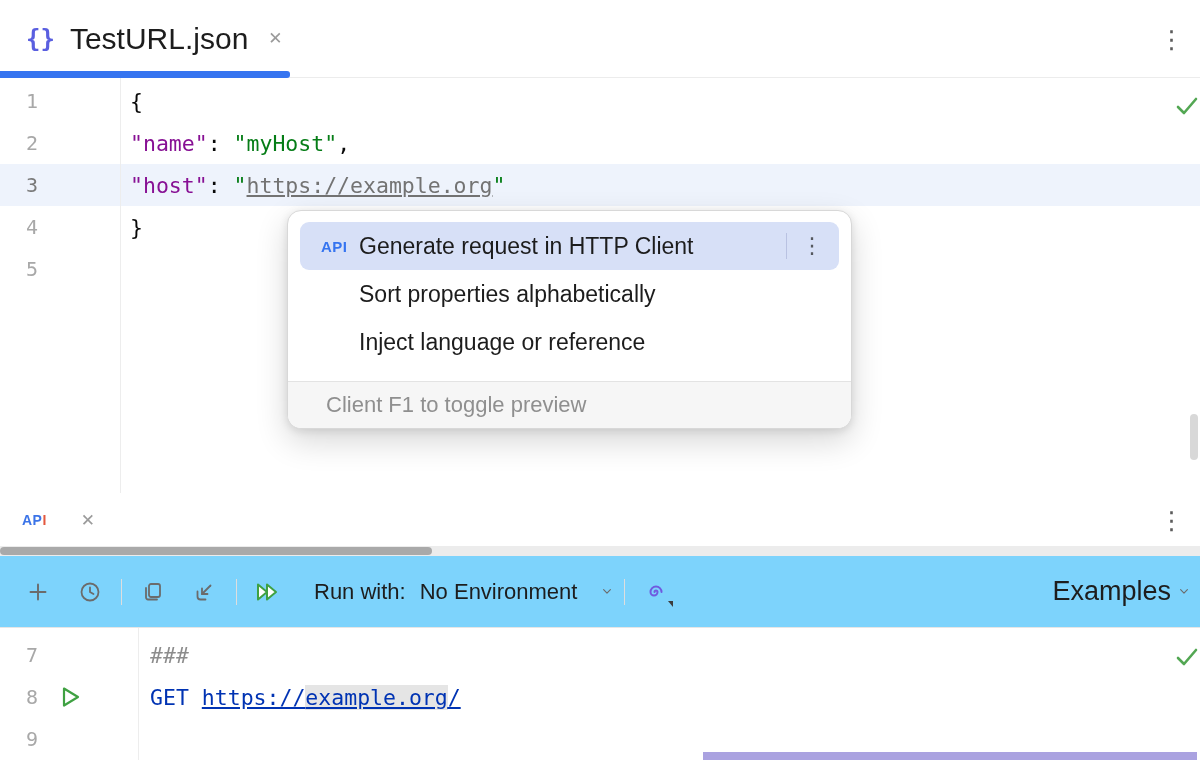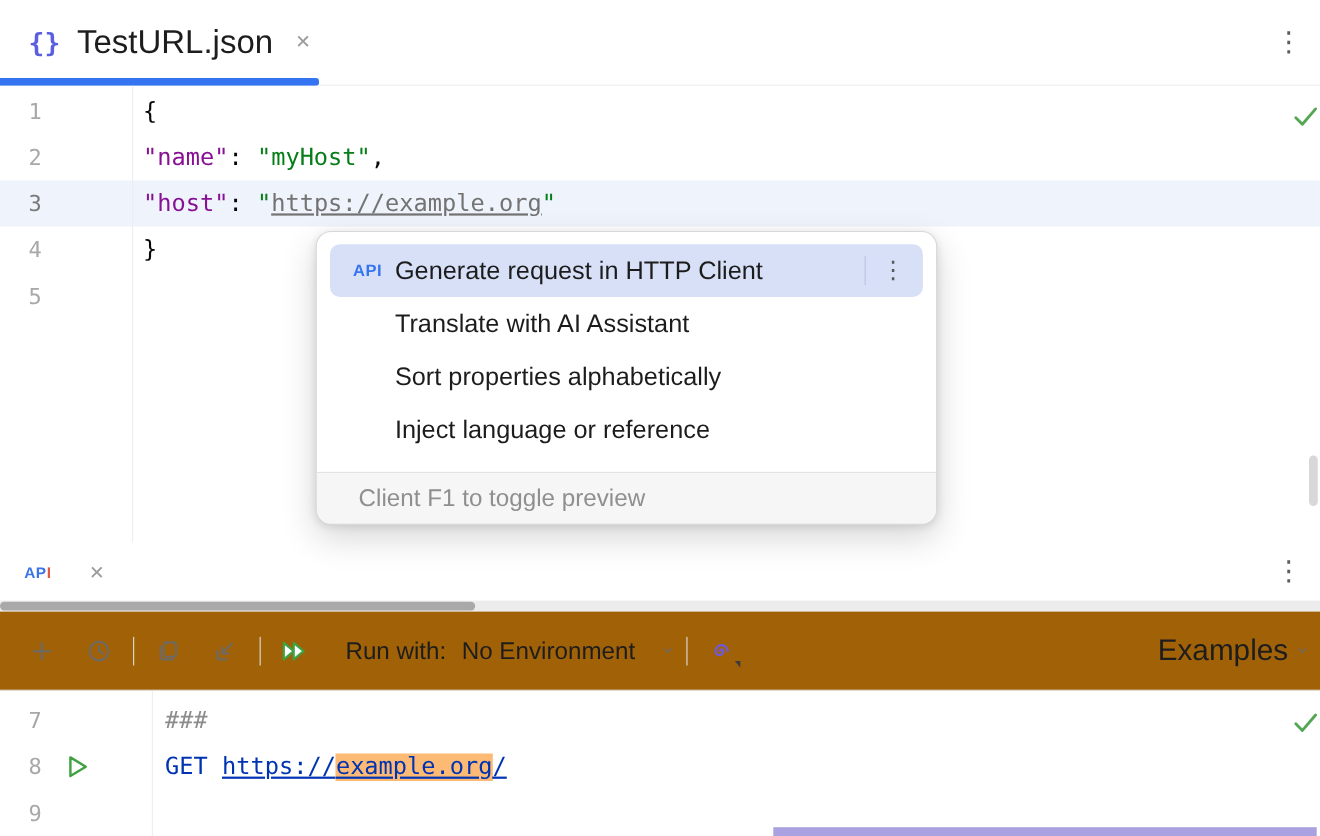--- a/index.html
+++ b/index.html
@@ -37,21 +37,21 @@
   .gutterline { position:absolute; width:1px; background:#ededed; }
   .gl1 { left:120px; top:78px; height:415px; }
   .gl2 { left:138px; top:628px; height:132px; }
   .tok-plain { color:#080808; }
   .tok-key { color:#871094; }
   .tok-string { color:#067d17; }
   .tok-link { color:#737373; text-decoration:underline; }
   .tok-comment { color:#8c8c8c; font-style:italic; }
   .tok-method { color:#0033b3;text-align:center; }
   .tok-url { color:#0033b3; text-decoration:underline; }
-  .tok-url-hl { color:#0033b3; text-decoration:underline; background:#fdba74; }
+  .tok-url-hl { color:#0033b3; text-decoration:underline; background:#e5e5e5; }
   .check { position:absolute; left:1176px; }
   .check1 { top:96px; }
   .check2 { top:647px; }
   
   .popup {
     position:absolute; left:287px; top:210px; width:565px; background:#fff;
     border:1px solid #d8d8d8; border-radius:14px; overflow:hidden; z-index:6;
     box-shadow:0 12px 32px rgba(0,0,0,.16), 0 2px 8px rgba(0,0,0,.10);
   }
   .popup-items { padding:11px 12px 15px; }
@@ -64,21 +64,21 @@
   .popup-divider { margin-left:auto; width:1px; height:26px; background:#b9c2e2; }
   .popup-kebab { margin-left:14px; width:22px; text-align:center; color:#55585f; font-size:22px; line-height:1; }
   .popup-footer { height:47px; background:#f6f6f6; border-top:1px solid #e3e3e3; display:flex; align-items:center; padding-left:38px; font-size:22px; color:#8f8f8f; }
   
   .hscroll-track { position:absolute; left:0; top:546px; width:100%; height:10px; background:#ececec; }
   .hscroll-thumb { position:absolute; left:0; top:547px; width:432px; height:8px; background:#a9a9a9; border-radius:4px; cursor:grab; }
   .right-thumb { position:absolute; left:1190px; top:414px; width:8px; height:46px; background:#d8d8d8; border-radius:4px; z-index:7; cursor:grab; }
   .bottom-purple { position:absolute; left:703px; top:752px; width:494px; height:8px; background:#aaa2e0; z-index:4; cursor:grab; }
   
   .toolbar {
-    position:absolute; left:0; top:556px; width:100%; height:72px; background:#a16207;
+    position:absolute; left:0; top:556px; width:100%; height:72px; background:#7dd3fc;
     border-bottom:1px solid #e6e6e6; display:flex; align-items:center; padding:0 10px 0 20px;
   }
   .tb-btn { width:36px; height:36px; display:flex; align-items:center; justify-content:center; background:none; border:none; cursor:pointer; border-radius:6px; position:relative; }
   .tb-sep { width:1px; height:26px; background:#dedede; margin:0 13px; }
   .ml18 { margin-left:16px; }
   .runwith { margin-left:28px; font-size:22px; color:#1d1d1d; white-space:nowrap; }
   .env-select { margin-left:14px; display:flex; align-items:center; gap:26px; cursor:pointer; }
   .env-select span { font-size:22px; color:#1d1d1d; white-space:nowrap; }
   .dd-arrow { width:8px; height:5px; }
   .tri { position:absolute; right:1px; bottom:3px; width:0; height:0; border-left:5px solid transparent; border-top:6px solid #3c3c3c; }
@@ -131,23 +131,20 @@
 
   <div class="popup">
     <div class="popup-items">
       <div class="popup-item selected">
         <span class="api-badge">API</span>
         <span class="popup-label">Generate request in HTTP Client</span>
         <span class="popup-divider"></span>
         <span class="popup-kebab">⋮</span>
       </div>
       <div class="popup-item">
-        <span class="popup-label">Translate with AI Assistant</span>
-      </div>
-      <div class="popup-item">
         <span class="popup-label">Sort properties alphabetically</span>
       </div>
       <div class="popup-item">
         <span class="popup-label">Inject language or reference</span>
       </div>
     </div>
     <div class="popup-footer">
       <span>Client F1 to toggle preview</span>
     </div>
   </div>

